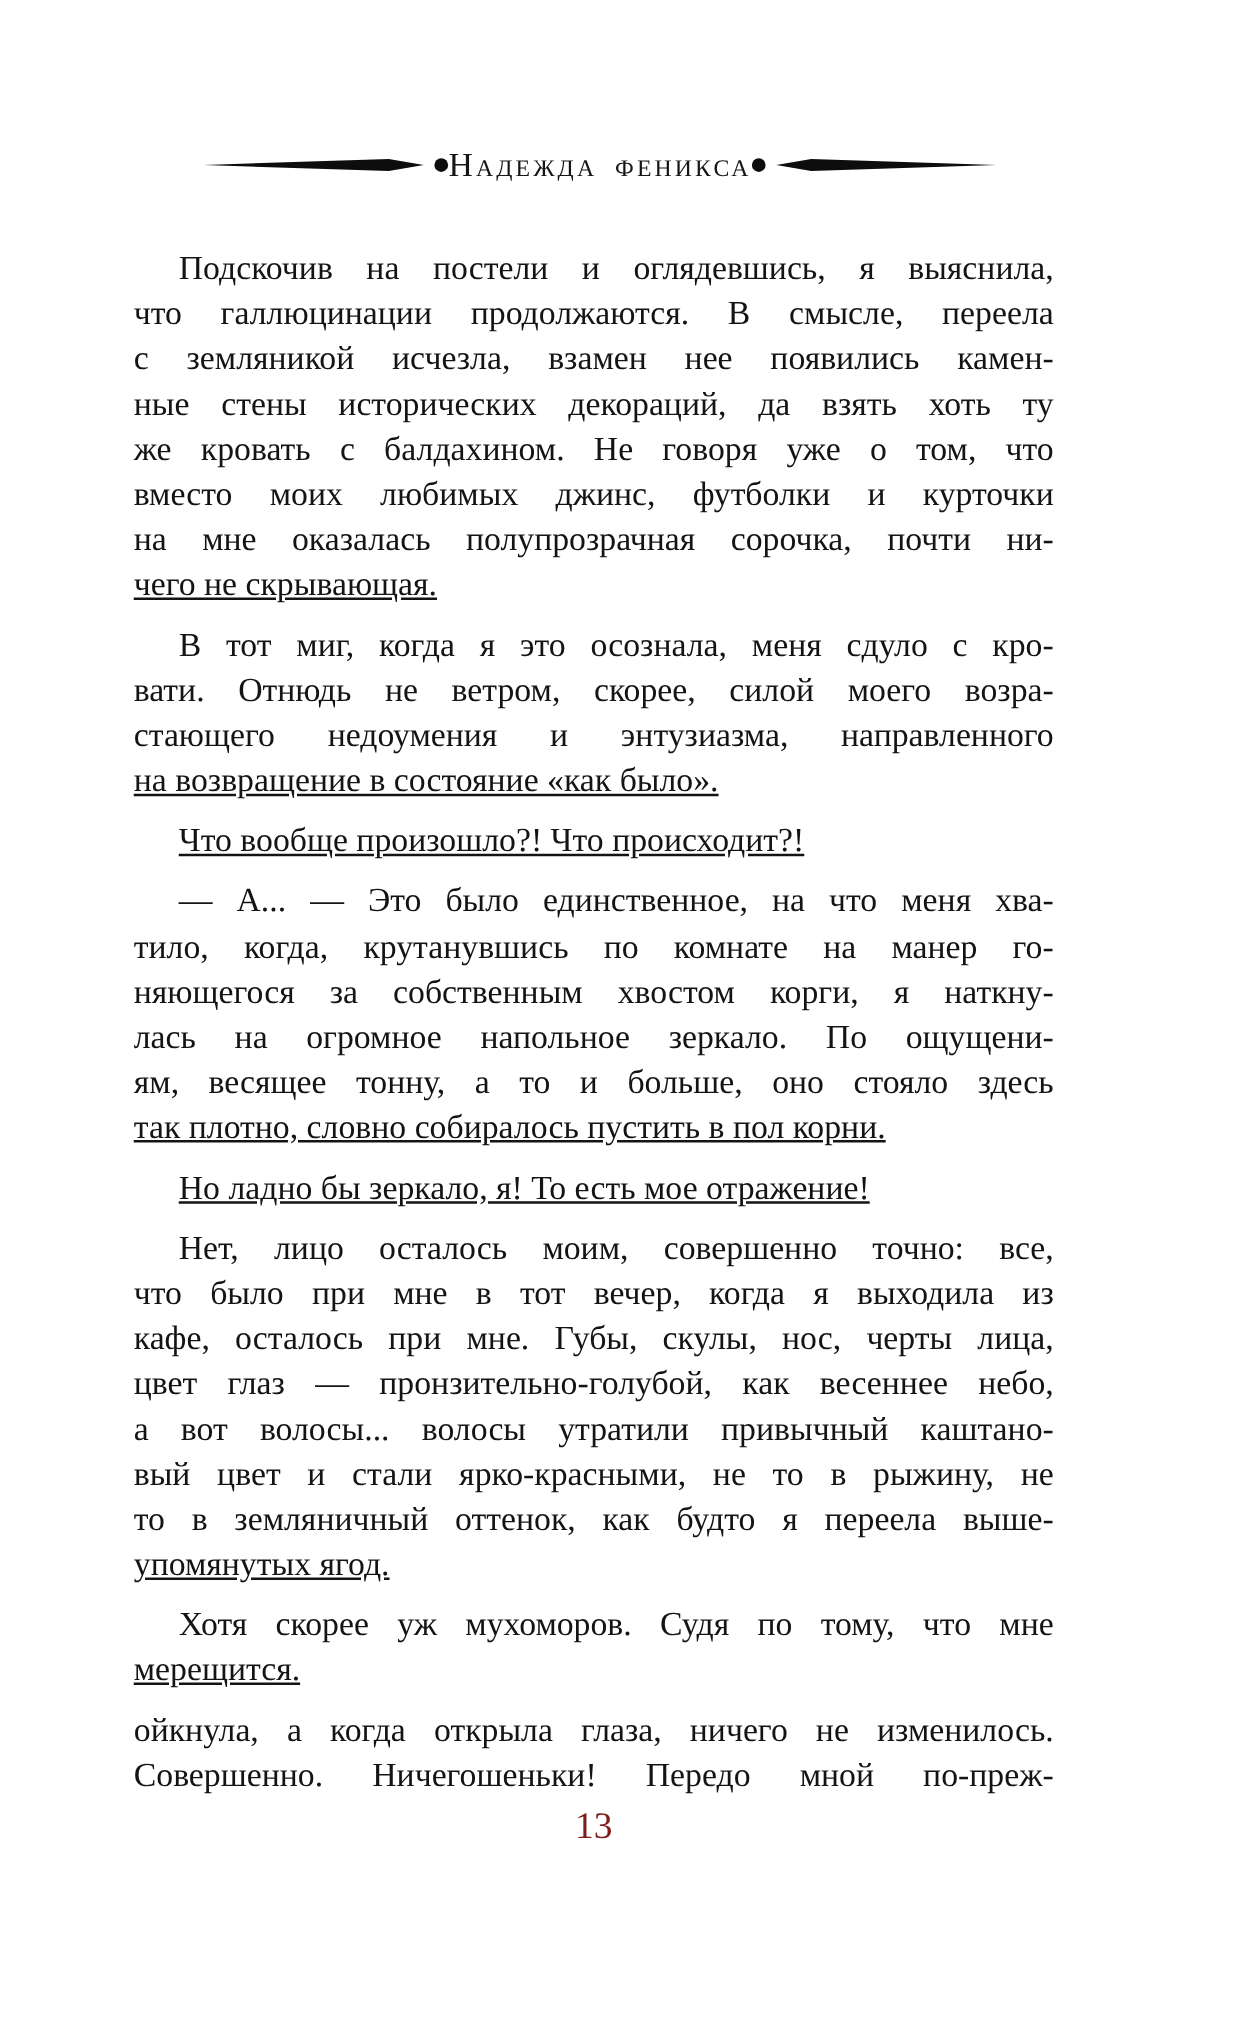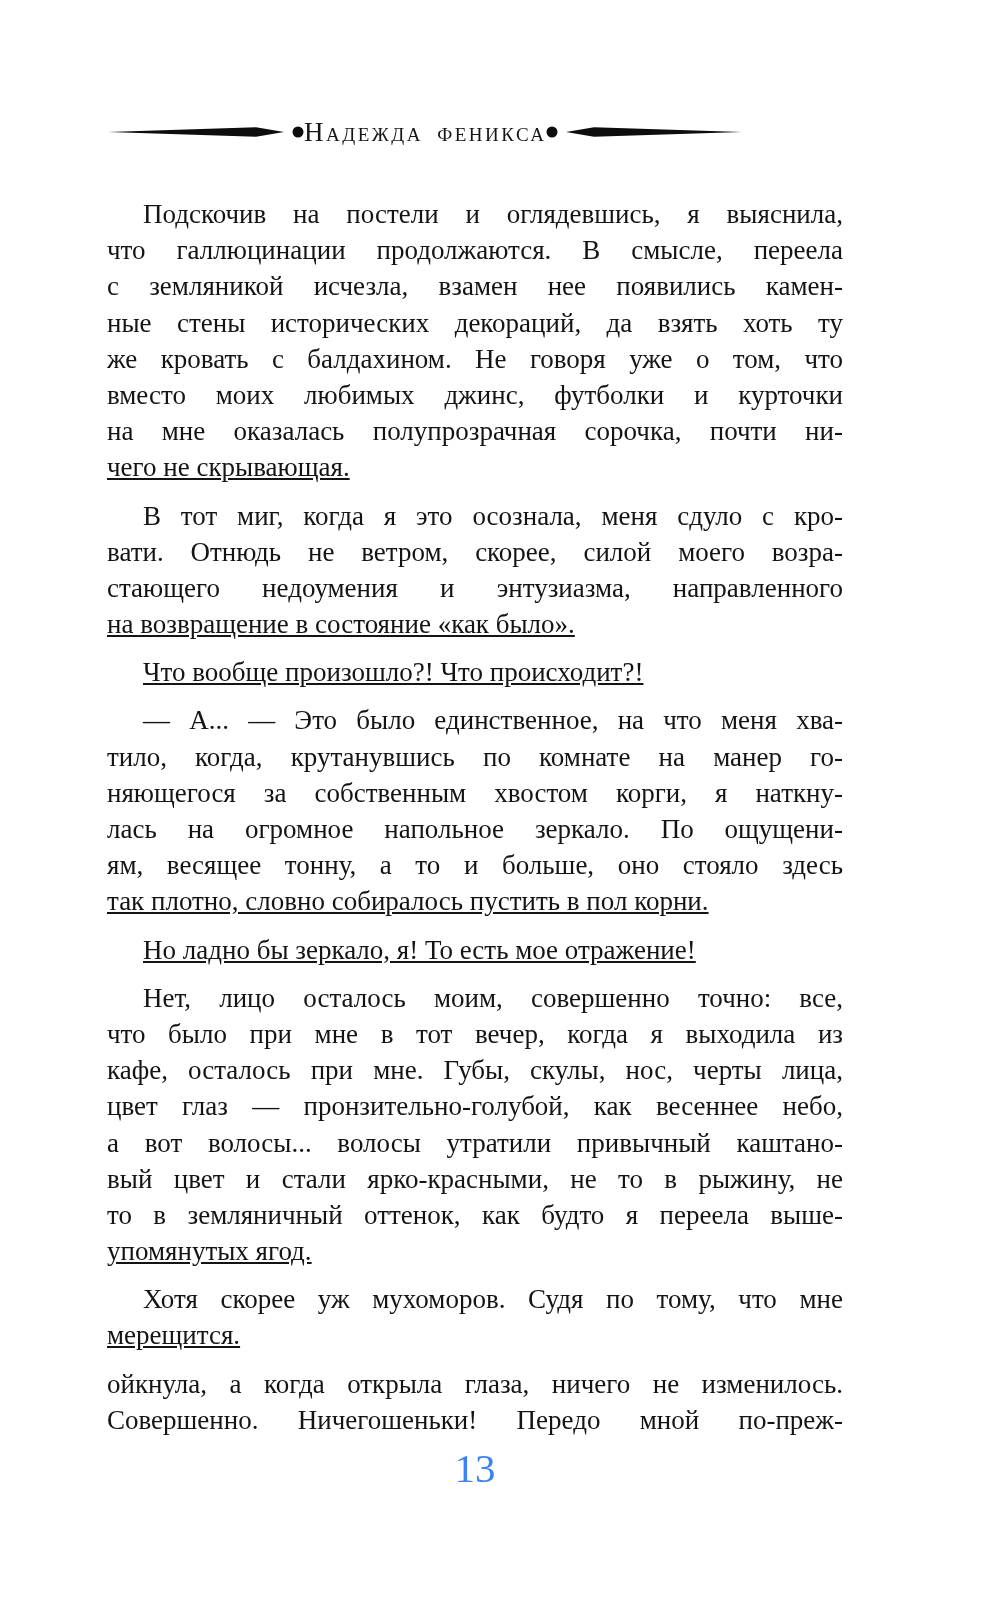--- a/index.html
+++ b/index.html
@@ -18,21 +18,21 @@
   }
   
   .running-header {
     position: absolute;
     top: 116px;
     left: 108px;
     width: 744px;
     height: 32px;
     display: flex;
     align-items: center;
-    justify-content: flex-start;
+    justify-content: center;
   }
   .ornament {
     flex: 0 0 auto;
     display: block;
   }
   .ornament polygon, .ornament circle {
     fill: #0d0d0d;
   }
   .running-title {
     font-variant: small-caps;
@@ -67,22 +67,22 @@
   .line.firstline {
     text-indent: 36px;
   }
   
   .folio {
     position: absolute;
     top: 1444px;
     left: 95px;
     width: 760px;
     text-align: center;
-    font-size: 41px;
-    color: #3b82f6;
+    font-size: 30px;
+    color: #7f1d1d;
   }
 </style>
 </head>
 <body>
 
 <div class="page">
 
   <div class="running-header">
     <svg class="ornament" width="196" height="14" viewBox="0 0 196 14" aria-hidden="true">
       <polygon points="0,7 148,2.2 176,7 148,11.8"></polygon>

